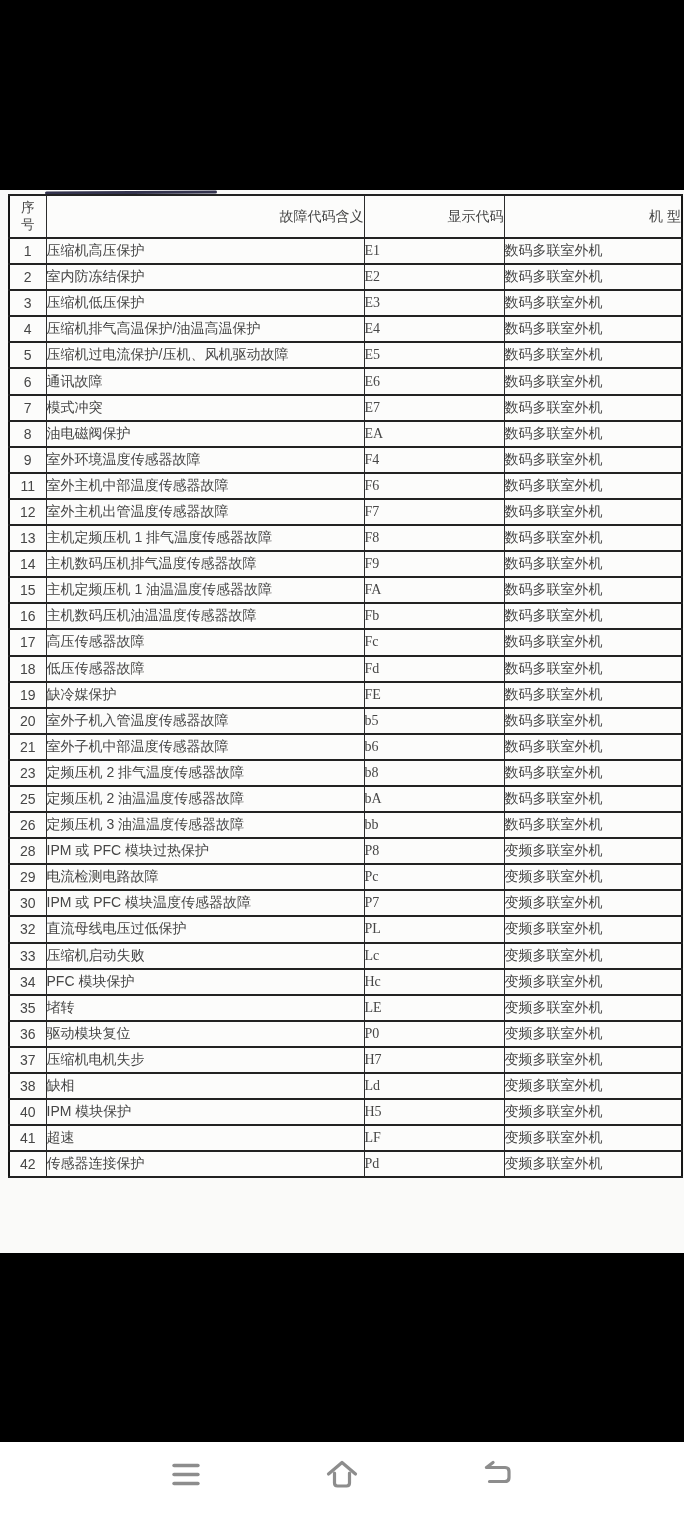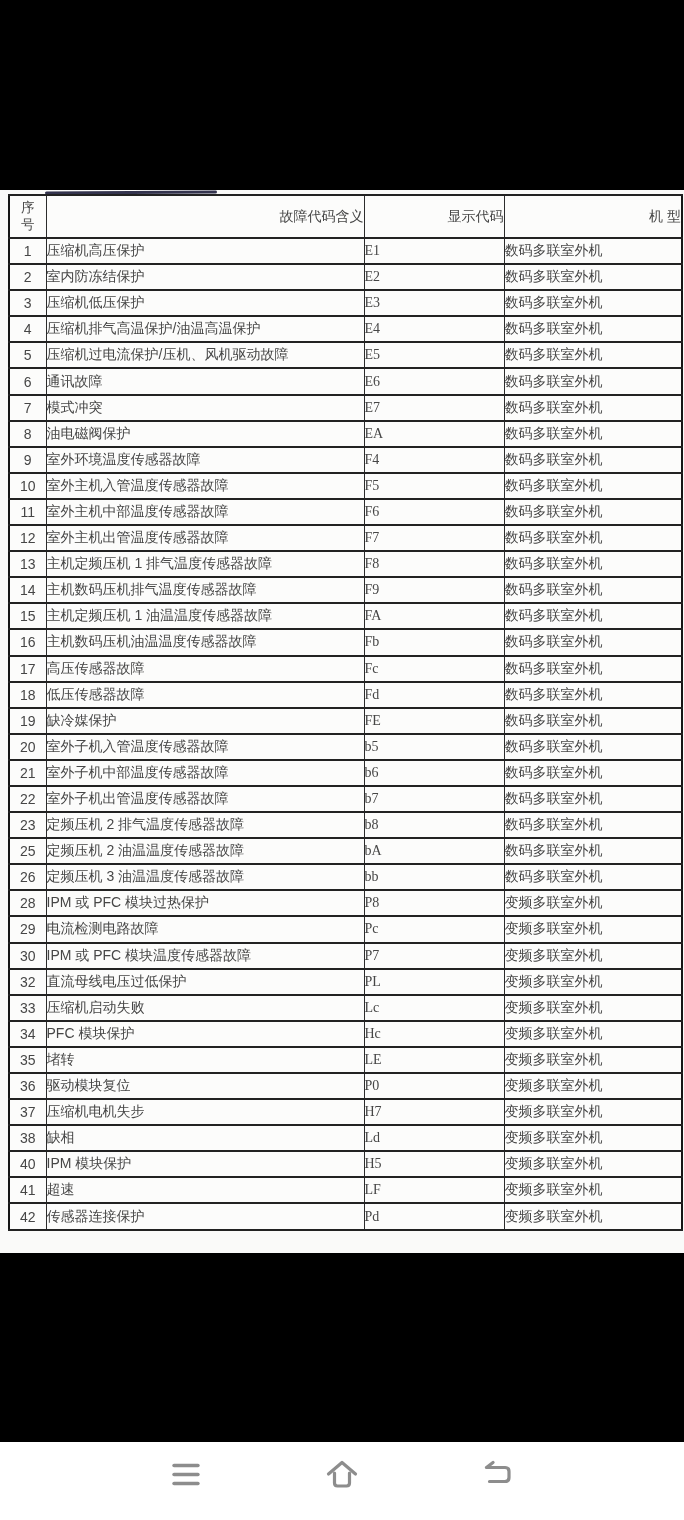--- a/index.html
+++ b/index.html
@@ -31,21 +31,21 @@
   }
   .fault-table th{height:41px;}
   .fault-table td{height:24.1px;}
   .col-no{width:37px;}
   .col-meaning{width:318px;}
   .col-code{width:140px;}
   .col-model{width:178px;}
   .c-no{text-align:center;}
   .c-meaning{padding-left:14px;}
   .c-code{padding-left:11px;font-family:Liberation Serif, serif;}
-  .c-model{padding-left:14px;color:#4d4d4d;border-radius:20px;}
+  .c-model{padding-left:14px;color:#4d4d4d;}
   th.c-no{white-space:pre-line;line-height:1.2;font-size:13.5px;}
   th.c-meaning,th.c-code,th.c-model{text-align:right;}
   .nav-bar{
     position:absolute;left:0;top:1442px;width:684px;height:78px;
     background:#ffffff;display:flex;align-items:flex-start;
     justify-content:center;padding-top:16px;box-sizing:border-box;
   }
   .nav-btn{
     width:34px;height:34px;margin:0 61px;display:flex;
     align-items:center;justify-content:center;cursor:pointer;
@@ -124,26 +124,20 @@
     <td class="c-code">EA</td>
     <td class="c-model">数码多联室外机</td>
   </tr>
         <tr>
     <td class="c-no">9</td>
     <td class="c-meaning">室外环境温度传感器故障</td>
     <td class="c-code">F4</td>
     <td class="c-model">数码多联室外机</td>
   </tr>
         <tr>
-    <td class="c-no">10</td>
-    <td class="c-meaning">室外主机入管温度传感器故障</td>
-    <td class="c-code">F5</td>
-    <td class="c-model">数码多联室外机</td>
-  </tr>
-        <tr>
     <td class="c-no">11</td>
     <td class="c-meaning">室外主机中部温度传感器故障</td>
     <td class="c-code">F6</td>
     <td class="c-model">数码多联室外机</td>
   </tr>
         <tr>
     <td class="c-no">12</td>
     <td class="c-meaning">室外主机出管温度传感器故障</td>
     <td class="c-code">F7</td>
     <td class="c-model">数码多联室外机</td>
@@ -193,26 +187,20 @@
         <tr>
     <td class="c-no">20</td>
     <td class="c-meaning">室外子机入管温度传感器故障</td>
     <td class="c-code">b5</td>
     <td class="c-model">数码多联室外机</td>
   </tr>
         <tr>
     <td class="c-no">21</td>
     <td class="c-meaning">室外子机中部温度传感器故障</td>
     <td class="c-code">b6</td>
-    <td class="c-model">数码多联室外机</td>
-  </tr>
-        <tr>
-    <td class="c-no">22</td>
-    <td class="c-meaning">室外子机出管温度传感器故障</td>
-    <td class="c-code">b7</td>
     <td class="c-model">数码多联室外机</td>
   </tr>
         <tr>
     <td class="c-no">23</td>
     <td class="c-meaning">定频压机 2 排气温度传感器故障</td>
     <td class="c-code">b8</td>
     <td class="c-model">数码多联室外机</td>
   </tr>
         <tr>
     <td class="c-no">25</td>

